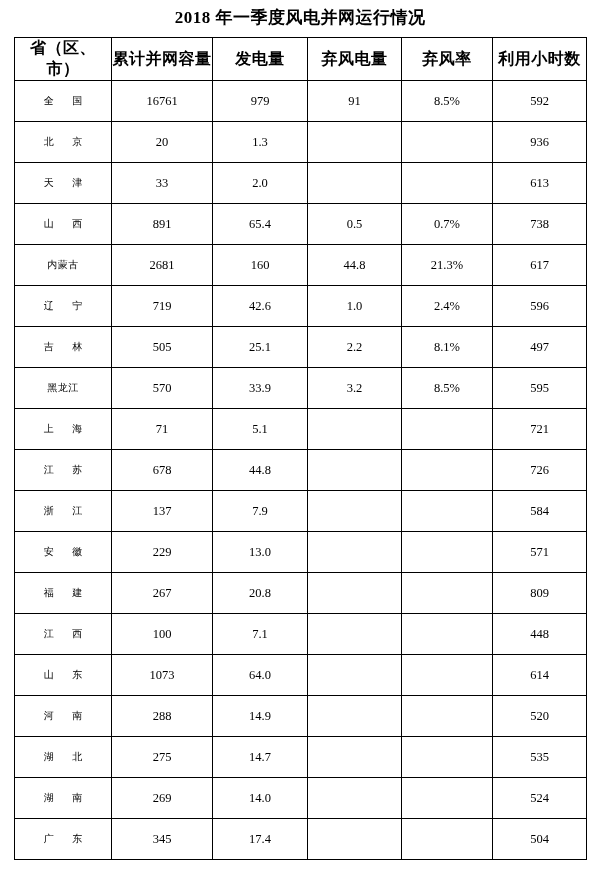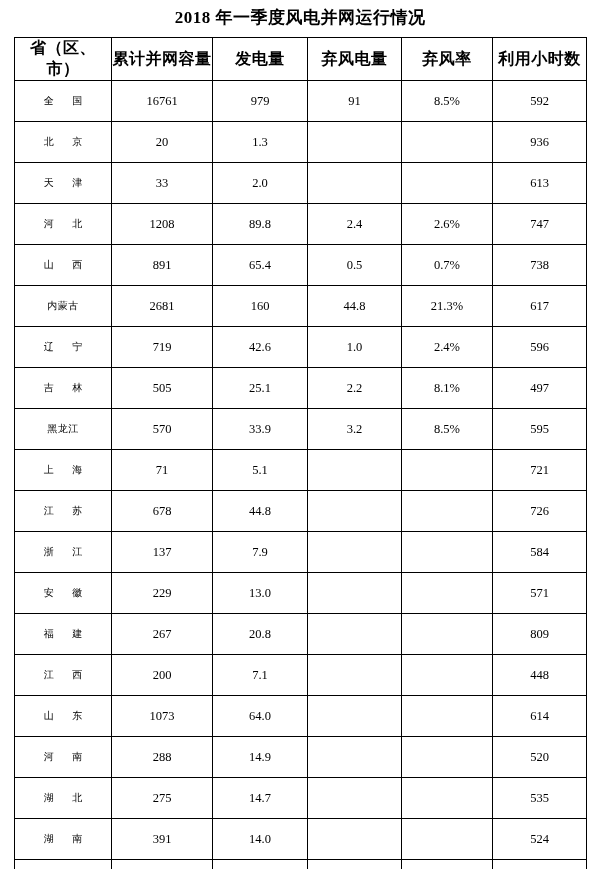--- a/index.html
+++ b/index.html
@@ -118,28 +118,20 @@
         </tr>
         <tr>
           <td class="prov-name spread">天  津</td>
           <td class="num">33</td>
           <td class="num">2.0</td>
           <td class="num"></td>
           <td class="num"></td>
           <td class="num">613</td>
         </tr>
         <tr>
-          <td class="prov-name spread">河  北</td>
-          <td class="num">1208</td>
-          <td class="num">89.8</td>
-          <td class="num">2.4</td>
-          <td class="num">2.6%</td>
-          <td class="num">747</td>
-        </tr>
-        <tr>
           <td class="prov-name spread">山  西</td>
           <td class="num">891</td>
           <td class="num">65.4</td>
           <td class="num">0.5</td>
           <td class="num">0.7%</td>
           <td class="num">738</td>
         </tr>
         <tr>
           <td class="prov-name">内蒙古</td>
           <td class="num">2681</td>
@@ -207,21 +199,21 @@
         <tr>
           <td class="prov-name spread">福  建</td>
           <td class="num">267</td>
           <td class="num">20.8</td>
           <td class="num"></td>
           <td class="num"></td>
           <td class="num">809</td>
         </tr>
         <tr>
           <td class="prov-name spread">江  西</td>
-          <td class="num">200</td>
+          <td class="num">100</td>
           <td class="num">7.1</td>
           <td class="num"></td>
           <td class="num"></td>
           <td class="num">448</td>
         </tr>
         <tr>
           <td class="prov-name spread">山  东</td>
           <td class="num">1073</td>
           <td class="num">64.0</td>
           <td class="num"></td>
@@ -239,21 +231,21 @@
         <tr>
           <td class="prov-name spread">湖  北</td>
           <td class="num">275</td>
           <td class="num">14.7</td>
           <td class="num"></td>
           <td class="num"></td>
           <td class="num">535</td>
         </tr>
         <tr>
           <td class="prov-name spread">湖  南</td>
-          <td class="num">391</td>
+          <td class="num">269</td>
           <td class="num">14.0</td>
           <td class="num"></td>
           <td class="num"></td>
           <td class="num">524</td>
         </tr>
         <tr>
           <td class="prov-name spread">广  东</td>
           <td class="num">345</td>
           <td class="num">17.4</td>
           <td class="num"></td>

